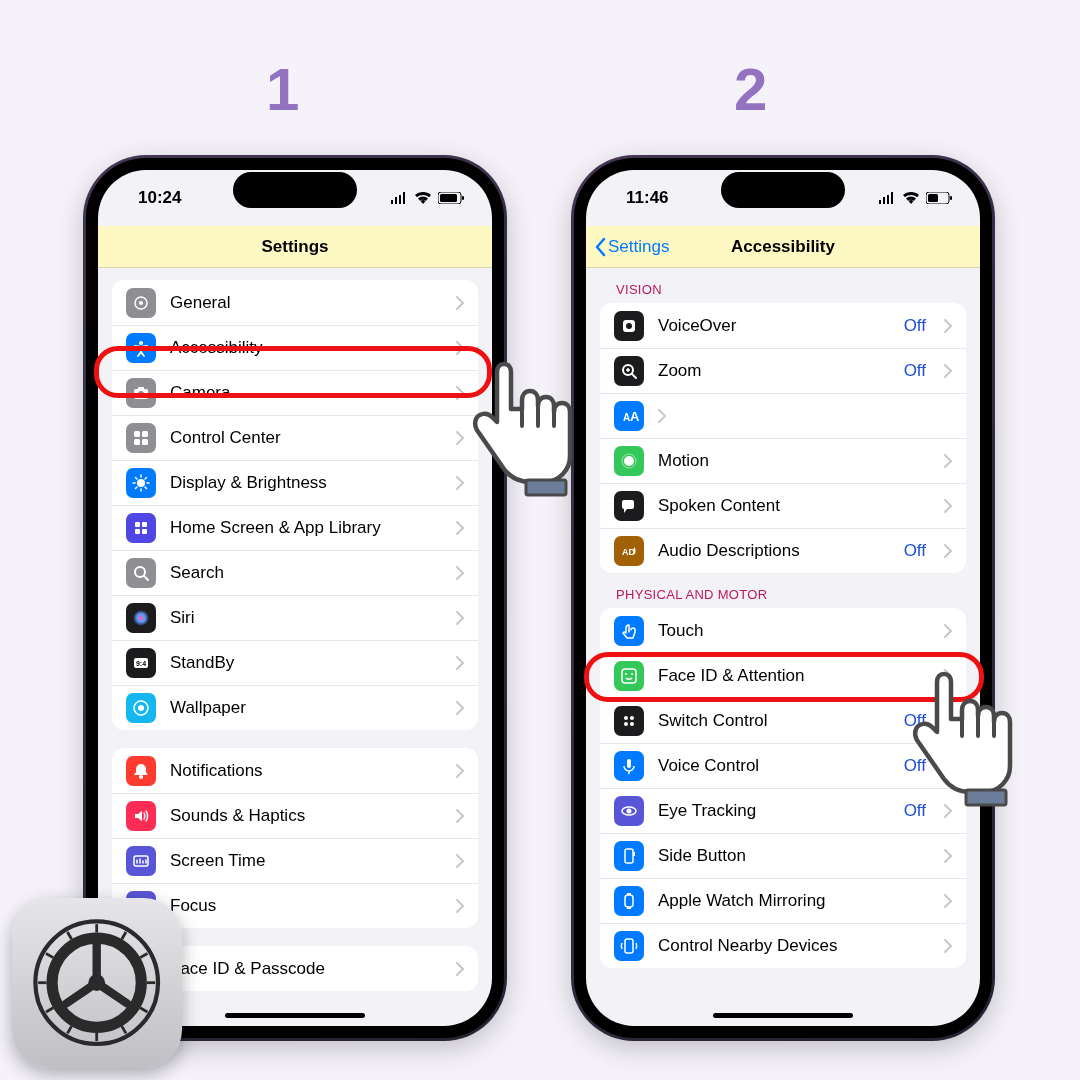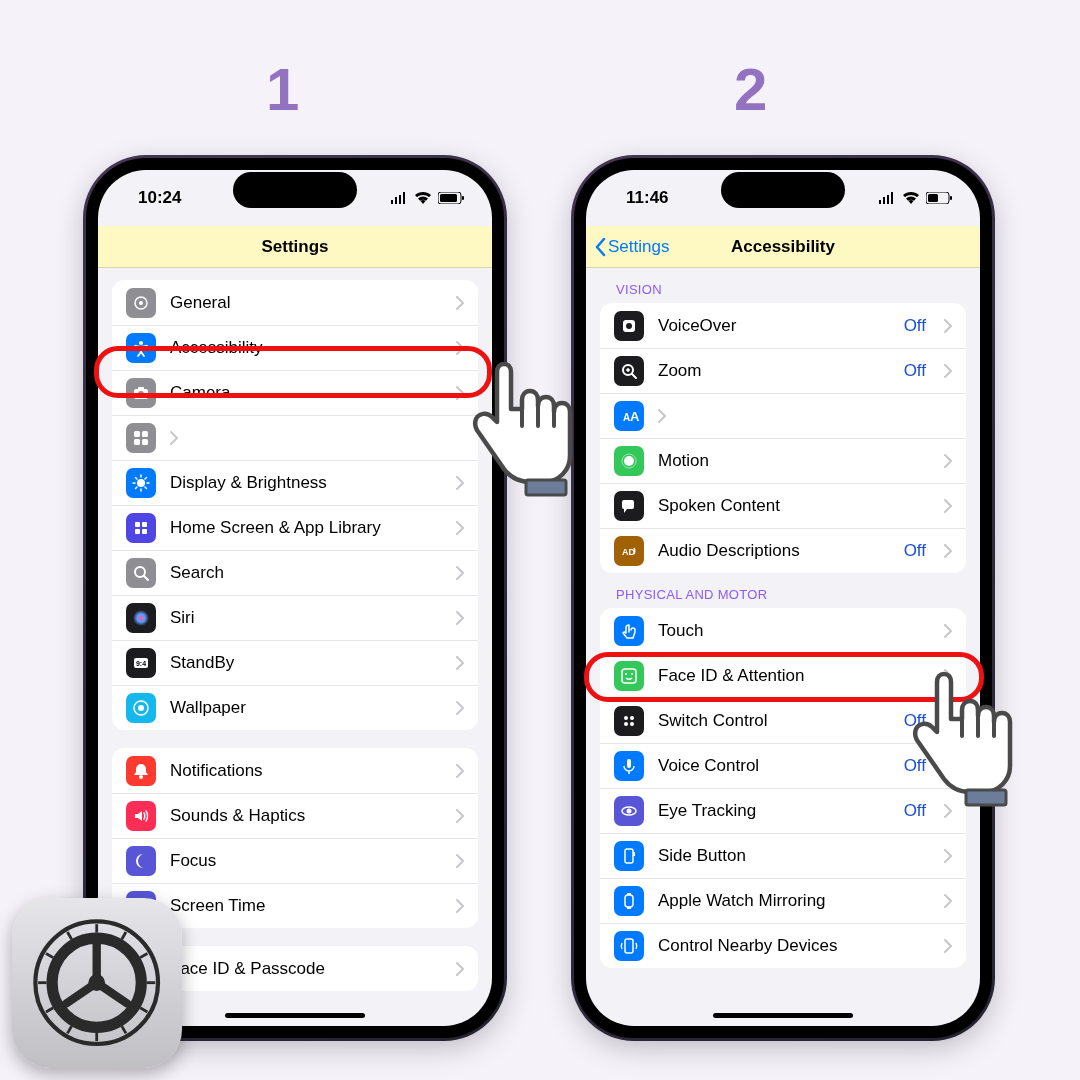--- a/index.html
+++ b/index.html
@@ -20,21 +20,21 @@
 .status { height:56px; display:flex; align-items:center; justify-content:space-between; padding:0 28px 0 40px; font-size:17px; font-weight:600; color:#000; }
 .status .icons { display:flex; gap:6px; align-items:center; }
 .status svg { display:block; }
 
 .navbar { height:42px; display:flex; align-items:center; justify-content:center; position:relative; border-bottom:.5px solid rgba(0,0,0,.15); background:#fef9c3; }
 .navbar .title { font-size:17px; font-weight:600; }
 .navbar .back { position:absolute; left:8px; display:flex; align-items:center; font-size:17px; color:#007aff; }
 .navbar .back svg { margin-right:2px; }
 
 .content { padding:0 14px; overflow:hidden; }
-.section-header { font-size:13px; font-weight:400; color:#8b5cf6; text-transform:uppercase; padding:14px 16px 6px; letter-spacing:.3px; }
+.section-header { font-size:13px; font-weight:400; color:#be185d; text-transform:uppercase; padding:14px 16px 6px; letter-spacing:.3px; }
 .spacer { height:18px; }
 
 .card { background:#fff; border-radius:12px; overflow:hidden; }
 .row { height:45px; display:flex; align-items:center; padding:0 14px; position:relative; gap:14px; }
 .row + .row { border-top:.5px solid #e5e5ea; border-top-left-radius:0; }
 .row .icon { width:30px; height:30px; border-radius:7px; display:flex; align-items:center; justify-content:center; flex-shrink:0; }
 .row .label { font-size:17px; color:#000; flex:1; white-space:nowrap; overflow:hidden; text-overflow:ellipsis; }
 .row .value { font-size:17px; color:#1d4ed8; margin-right:4px; }
 .row .chev { color:#c7c7cc; }
 
@@ -121,20 +121,21 @@
           </div>
           <div class="row">
             <span class="icon" style="background: rgb(142, 142, 147);">
               <svg viewBox="0 0 20 20">
                 <rect x="3" y="3" width="6" height="6" rx="1.5" fill="#fff"></rect>
                 <rect x="11" y="3" width="6" height="6" rx="1.5" fill="#fff"></rect>
                 <rect x="3" y="11" width="6" height="6" rx="1.5" fill="#fff"></rect>
                 <rect x="11" y="11" width="6" height="6" rx="1.5" fill="#fff"></rect>
               </svg>
             </span>
+            <span class="label">Control Center</span>
             <svg class="chev" width="8" height="14" viewBox="0 0 8 14">
               <path d="M1 1l6 6-6 6" stroke="#c7c7cc" stroke-width="2" fill="none" stroke-linecap="round" stroke-linejoin="round"></path>
             </svg>
           </div>
           <div class="row">
             <span class="icon" style="background: rgb(0, 122, 255);">
               <svg viewBox="0 0 20 20">
                 <circle cx="10" cy="10" r="4" fill="#fff"></circle>
                 <g stroke="#fff" stroke-width="1.5" stroke-linecap="round">
                   <line x1="10" y1="2" x2="10" y2="4"></line>
@@ -244,36 +245,36 @@
               </svg>
             </span>
             <span class="label">Sounds &amp; Haptics</span>
             <svg class="chev" width="8" height="14" viewBox="0 0 8 14">
               <path d="M1 1l6 6-6 6" stroke="#c7c7cc" stroke-width="2" fill="none" stroke-linecap="round" stroke-linejoin="round"></path>
             </svg>
           </div>
           <div class="row">
             <span class="icon" style="background: rgb(88, 86, 214);">
               <svg viewBox="0 0 20 20">
-                <path d="M12 3a7 7 0 100 14c-3-1-5-4-5-7s2-6 5-7z" fill="#fff"></path>
-              </svg>
-            </span>
-            <span class="label">Focus</span>
-            <svg class="chev" width="8" height="14" viewBox="0 0 8 14">
-              <path d="M1 1l6 6-6 6" stroke="#c7c7cc" stroke-width="2" fill="none" stroke-linecap="round" stroke-linejoin="round"></path>
-            </svg>
-          </div>
-          <div class="row">
-            <span class="icon" style="background: rgb(88, 86, 214);">
-              <svg viewBox="0 0 20 20">
                 <rect x="3" y="5" width="14" height="10" rx="2" fill="none" stroke="#fff" stroke-width="1.5"></rect>
                 <path d="M6 12v-3m3 3V8m3 4v-2m3 2V9" stroke="#fff" stroke-width="1.5" stroke-linecap="round"></path>
               </svg>
             </span>
             <span class="label">Screen Time</span>
+            <svg class="chev" width="8" height="14" viewBox="0 0 8 14">
+              <path d="M1 1l6 6-6 6" stroke="#c7c7cc" stroke-width="2" fill="none" stroke-linecap="round" stroke-linejoin="round"></path>
+            </svg>
+          </div>
+          <div class="row">
+            <span class="icon" style="background: rgb(88, 86, 214);">
+              <svg viewBox="0 0 20 20">
+                <path d="M12 3a7 7 0 100 14c-3-1-5-4-5-7s2-6 5-7z" fill="#fff"></path>
+              </svg>
+            </span>
+            <span class="label">Focus</span>
             <svg class="chev" width="8" height="14" viewBox="0 0 8 14">
               <path d="M1 1l6 6-6 6" stroke="#c7c7cc" stroke-width="2" fill="none" stroke-linecap="round" stroke-linejoin="round"></path>
             </svg>
           </div>
         </div>
       <div class="spacer"></div>
       <div class="card" id="p1-card3">
           <div class="row">
             <span class="icon" style="background: rgb(52, 199, 89);">
               <svg viewBox="0 0 20 20">

